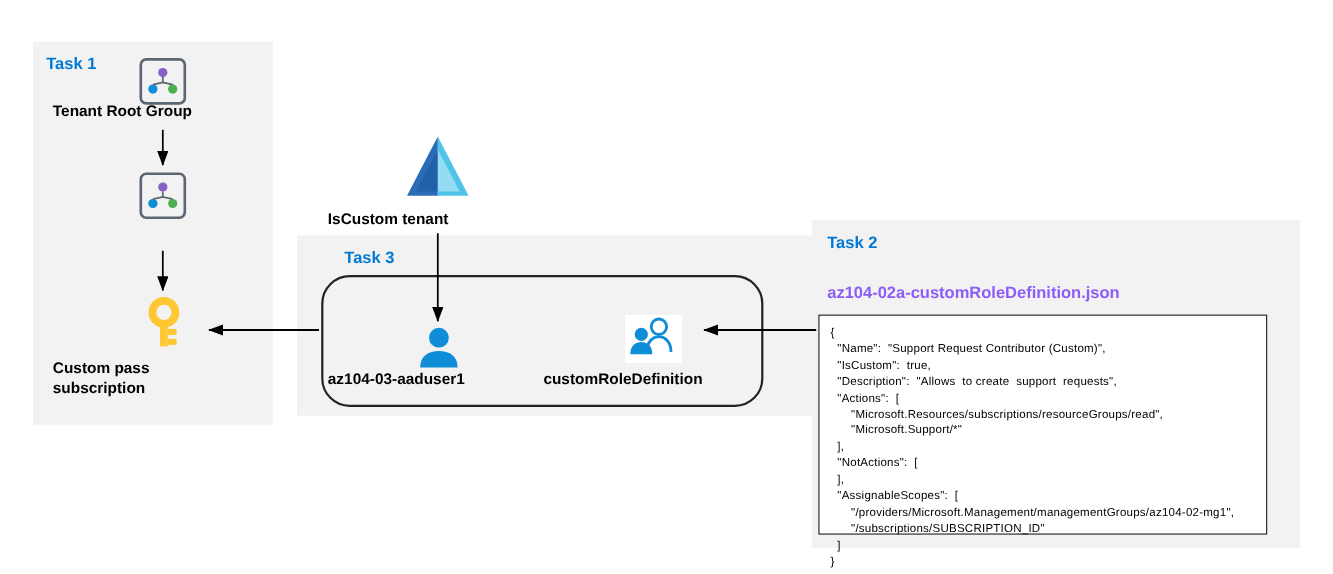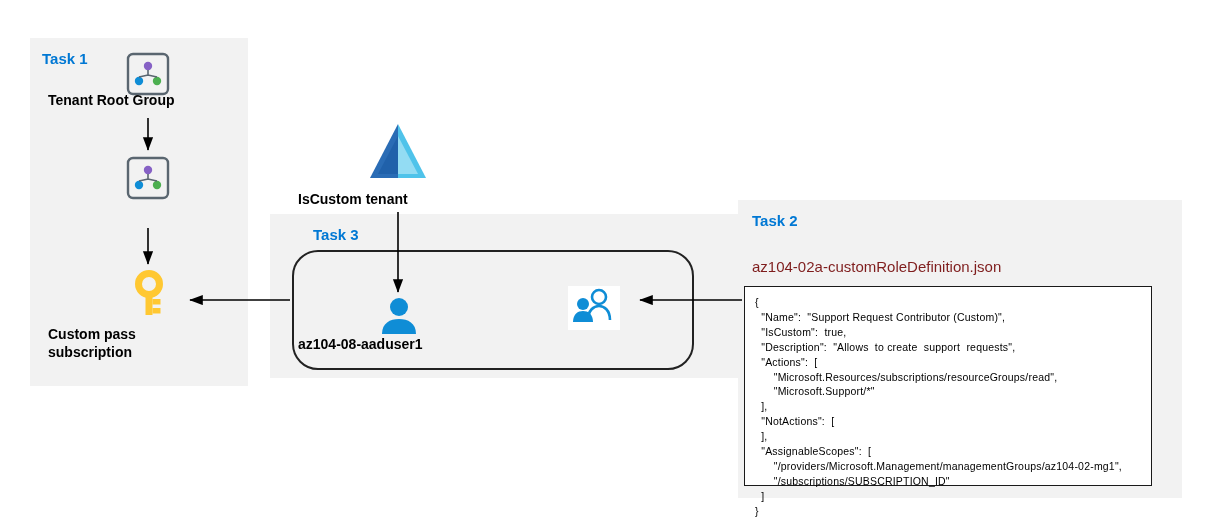--- a/index.html
+++ b/index.html
@@ -51,23 +51,23 @@
   .json-text {
     font-family: "Liberation Sans", sans-serif;
     font-size: 10.5px;
     color: #000000;
     white-space: pre;
     line-height: 1.42;
     letter-spacing: 0.2px;
   }
   .task2-heading {
     position: absolute;
-    font-weight: normal;
+    font-weight: bold;
     font-size: 15px;
-    color: #7f1d1d;
+    color: #8b5cf6;
   }
   svg.overlay {
     position: absolute;
     left: 0;
     top: 0;
     width: 1212px;
     height: 522px;
     pointer-events: none;
   }
   .icon-wrap {
@@ -149,31 +149,32 @@
     </svg>
   </div>
   <div class="node-label" style="left:298px; top:191px; width:200px;">IsCustom tenant</div>
 
   <div class="icon-wrap" style="left:378px; top:296px;">
     <svg width="42" height="40" viewBox="0 0 42 40">
       <circle cx="21" cy="11" r="9" fill="#0f8dd6"></circle>
       <path d="M4 38 C4 27 12 23 21 23 C30 23 38 27 38 38 Z" fill="#0f8dd6"></path>
     </svg>
   </div>
-  <div class="node-label" style="left:298px; top:336px; width:200px;">az104-08-aaduser1</div>
+  <div class="node-label" style="left:298px; top:336px; width:200px;">az104-03-aaduser1</div>
 
   <div class="icon-wrap" style="left:568px; top:286px;">
     <svg width="52" height="44" viewBox="0 0 52 44">
       <rect x="0" y="0" width="52" height="44" fill="#ffffff"></rect>
       <circle cx="31" cy="11" r="7" fill="none" stroke="#0f8dd6" stroke-width="2.6"></circle>
       <path d="M20 34 C20 24 26 20 31 20 C36 20 42 24 42 34" fill="none" stroke="#0f8dd6" stroke-width="2.6"></path>
       <circle cx="15" cy="18" r="6" fill="#0f8dd6"></circle>
       <path d="M5 36 C5 28 10 25 15 25 C20 25 25 28 25 36 Z" fill="#0f8dd6"></path>
     </svg>
   </div>
+  <div class="node-label" style="left:494px; top:336px; width:200px;">customRoleDefinition</div>
 
   <div class="task2-heading" style="left:752px; top:258px;">az104-02a-customRoleDefinition.json</div>
   <div class="json-box" style="left:744px; top:286px; width:408px; height:200px;">
     <div class="json-text">{
   "Name":  "Support Request Contributor (Custom)",
   "IsCustom":  true,
   "Description":  "Allows  to create  support  requests",
   "Actions":  [
       "Microsoft.Resources/subscriptions/resourceGroups/read",
       "Microsoft.Support/*"

